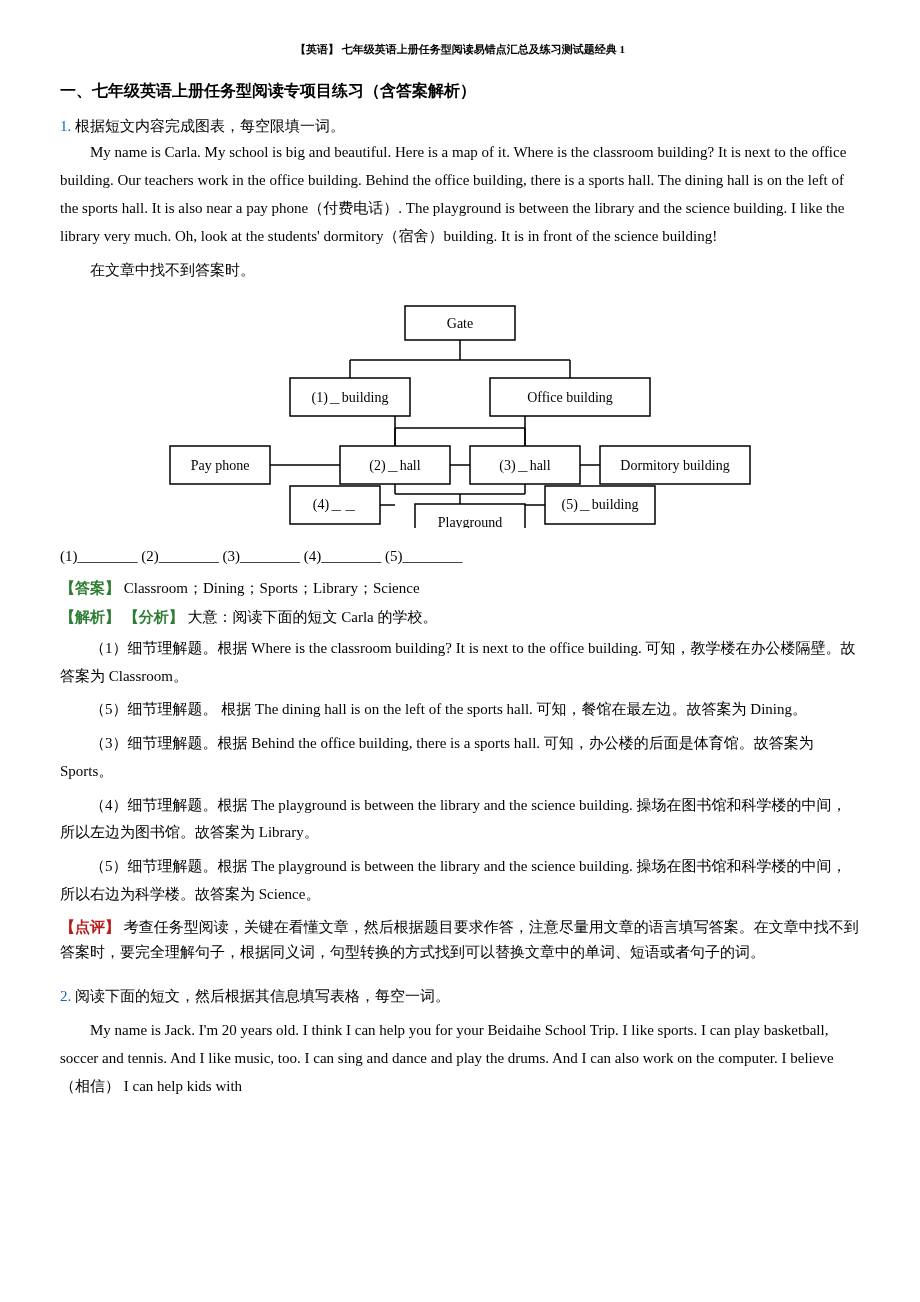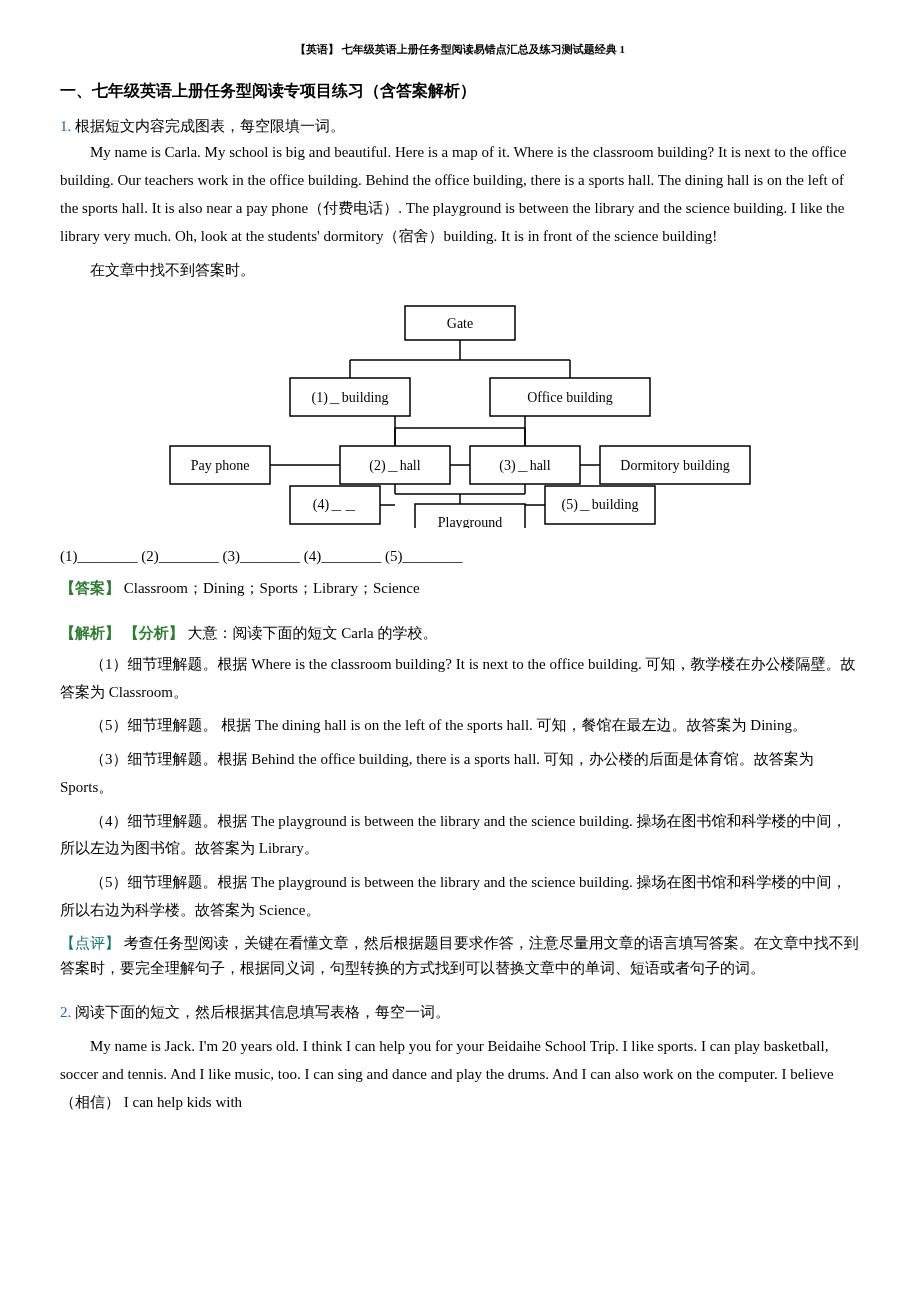--- a/index.html
+++ b/index.html
@@ -125,39 +125,39 @@
     <text x="320" y="229" text-anchor="middle" font-family="serif" font-size="14">Playground</text>
 
     <rect x="395" y="188" width="110" height="38" fill="white" stroke="black" stroke-width="1.5"></rect>
     <text x="450" y="211" text-anchor="middle" font-family="serif" font-size="14">(5)＿building</text>
     <line x1="375" y1="207" x2="395" y2="207" stroke="black" stroke-width="1.5"></line>
   </svg>
 </div>
 
 <div style="margin:8px 0 6px 0;font-size:15px;">(1)________ (2)________ (3)________ (4)________ (5)________</div>
 
-<div style="margin-bottom:20px;">
+<div style="margin-bottom:4px;">
   <span class="answer-label" style="color:#2e7d32;font-weight:bold;">【答案】</span>
   <span>Classroom；Dining；Sports；Library；Science</span>
 </div>
 
 <div style="margin-bottom:4px;">
   <span style="color:#2e7d32;font-weight:bold;">【解析】</span>
   <span style="color:#2e7d32;font-weight:bold;">【分析】</span>
   <span>大意：阅读下面的短文 Carla 的学校。</span>
 </div>
 
 <div class="indent analysis-block">（1）细节理解题。根据 Where is the classroom building? It is next to the office building. 可知，教学楼在办公楼隔壁。故答案为 Classroom。</div>
 <div class="indent analysis-block">（5）细节理解题。 根据 The dining hall is on the left of the sports hall. 可知，餐馆在最左边。故答案为 Dining。</div>
 <div class="indent analysis-block">（3）细节理解题。根据 Behind the office building, there is a sports hall. 可知，办公楼的后面是体育馆。故答案为 Sports。</div>
 <div class="indent analysis-block">（4）细节理解题。根据 The playground is between the library and the science building. 操场在图书馆和科学楼的中间，所以左边为图书馆。故答案为 Library。</div>
 <div class="indent analysis-block">（5）细节理解题。根据 The playground is between the library and the science building. 操场在图书馆和科学楼的中间，所以右边为科学楼。故答案为 Science。</div>
 
 <div style="margin-bottom:16px;">
-  <span style="color:#0f766e;font-weight:normal;">【点评】</span>
+  <span style="color:#b91c1c;font-weight:bold;">【点评】</span>
   <span>考查任务型阅读，关键在看懂文章，然后根据题目要求作答，注意尽量用文章的语言填写答案。在文章中找不到答案时，要完全理解句子，根据同义词，句型转换的方式找到可以替换文章中的单词、短语或者句子的词。</span>
 </div>
 
 <div class="section-divider">
   <span class="question-number">2.</span>
   <span>阅读下面的短文，然后根据其信息填写表格，每空一词。</span>
 </div>
 <div class="passage">My name is Jack. I'm 20 years old. I think I can help you for your Beidaihe School Trip. I like sports. I can play basketball, soccer and tennis. And I like music, too. I can sing and dance and play the drums. And I can also work on the computer. I believe（相信） I can help kids with</div>
 
 </body></html>

